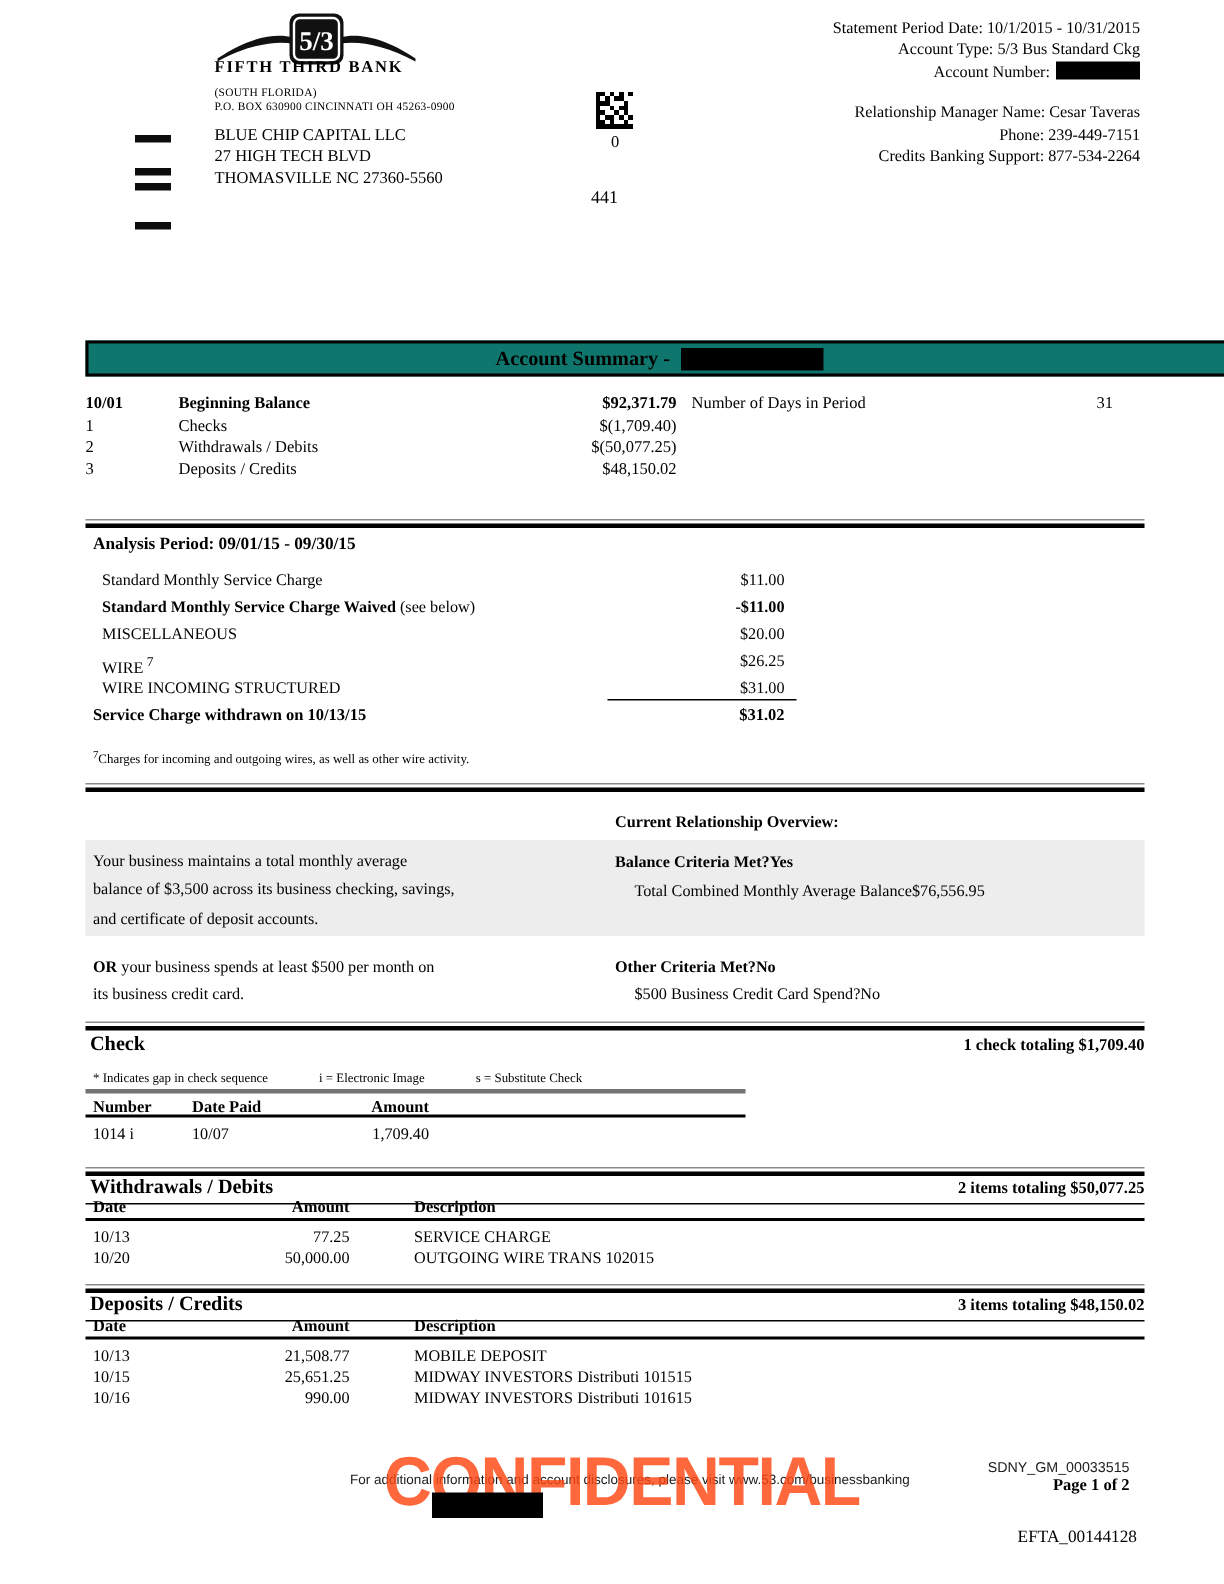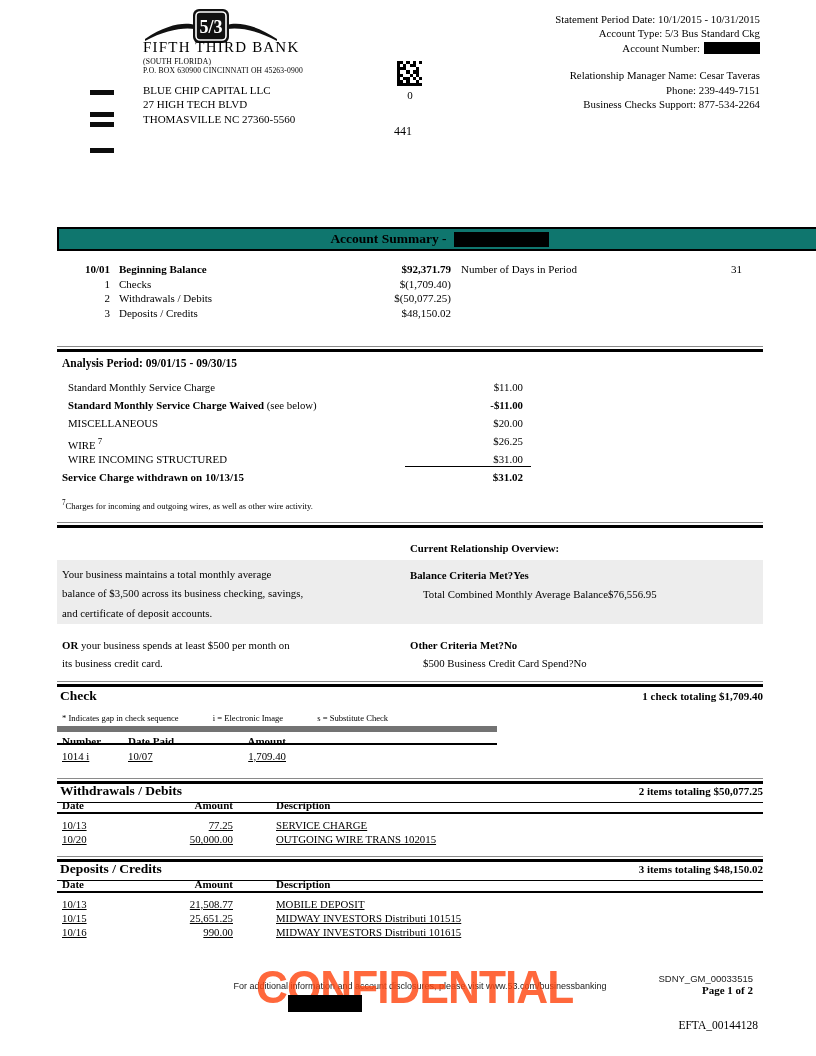--- a/index.html
+++ b/index.html
@@ -11,21 +11,21 @@
   }
   .abs { position:absolute; }
   .b { font-weight:bold; }
   .sans { font-family:"Liberation Sans", sans-serif; }
 
   
   .omr { position:absolute; left:90px; width:24px; height:5px; background:#0d0d0d; }
 
   
   #logo-wrap { left:143px; top:8px; width:136px; }
-  #bank-name { left:143px; top:39px; font-size:15px; font-weight:normal; letter-spacing:1.2px; }
+  #bank-name { left:143px; top:39px; font-size:11px; font-weight:bold; letter-spacing:1.2px; }
   .bank-sub { left:143px; font-size:7.6px; letter-spacing:.2px; }
   #recipient { left:143px; top:83px; font-size:11px; line-height:14.4px; }
 
   #barcode { left:397px; top:61px; }
   #mailcode-zero { left:397px; top:89px; width:26px; text-align:center; font-size:11px; }
   #mailcode-441  { left:394px; top:124px; font-size:12px; }
 
   #top-right { right:56px; top:12px; text-align:right; font-size:10.8px; line-height:14.4px; }
   .redact-sm { display:inline-block; width:56px; height:12px; background:#000; vertical-align:-2px; margin-left:4px; }
   .tr-gap { height:13px; }
@@ -35,21 +35,21 @@
     left:57px; top:227px; width:765px; height:24px;
     background:#0f766e; border:2px solid #000;
     display:flex; align-items:center; justify-content:center; gap:7px;
     font-size:13.5px; font-weight:bold;
   }
   .redact-md { display:inline-block; width:95px; height:15px; background:#000; }
 
   #summary-rows { left:57px; top:262px; width:706px; font-size:11px; }
   .sum-row { display:flex; height:14.6px; line-height:14.6px; }
   .sum-row.b .sum-right { font-weight:normal; }
-  .sum-date { width:53px; text-align:right; }
+  .sum-date { width:53px; }
   .sum-label { margin-left:9px; width:212px; }
   .sum-amt { width:120px; text-align:right; }
   .sum-right { flex:1; display:flex; justify-content:space-between; padding-left:10px; padding-right:21px; }
 
   
   .dbl-rule { position:absolute; left:57px; width:706px; height:7px; }
   .dbl-rule::before { content:""; position:absolute; left:0; right:0; top:0; height:1px; background:#8a8a8a; }
   .dbl-rule::after  { content:""; position:absolute; left:0; right:0; top:3px; height:2.5px; background:#000; }
 
   
@@ -78,23 +78,23 @@
   .sec-total { font-size:11px; font-weight:bold; }
   .underlined { border-bottom:1px solid #000; padding-bottom:3px; }
 
   #check-legend { left:62px; top:713px; font-size:8.6px; }
   .legend-part { margin-right:34px; }
   .legend-part:last-child { margin-right:0; }
 
   .tbl { position:absolute; font-size:10.8px; }
   .t-head { display:flex; font-weight:bold; font-size:11px; height:16px; line-height:14px;
             border-bottom:2px solid #000; margin-bottom:4px; }
-  .t-row { display:flex; height:14.2px; line-height:14.2px;text-decoration:underline; }
+  .t-row { display:flex; height:14.2px; line-height:14.2px; }
   #check-table { left:57px; top:726px; width:440px; }
-  #check-table .t-head { border-top:6px solid #737373; padding-top:2px; height:19px; }
+  #check-table .t-head { border-top:3px solid #737373; padding-top:2px; height:19px; }
   #check-table .t-c0 { width:71px; padding-left:5px; }
   #check-table .t-c1 { width:66px; }
   #check-table .t-c2 { width:92px; text-align:right; }
   #wd-table { left:57px; top:798px; width:706px; }
   #dc-table { left:57px; top:877px; width:706px; }
   #wd-table .t-c0, #dc-table .t-c0 { width:71px; padding-left:5px; }
   #wd-table .t-c1, #dc-table .t-c1 { width:105px; text-align:right; }
   #wd-table .t-c2, #dc-table .t-c2 { padding-left:43px; flex:1; }
 
   
@@ -163,21 +163,21 @@
   <div class="abs" id="mailcode-zero">0</div>
   <div class="abs" id="mailcode-441">441</div>
 
   <div class="abs" id="top-right">
     <div><span>Statement Period Date:</span> <span>10/1/2015 - 10/31/2015</span></div>
     <div><span>Account Type:</span> <span>5/3 Bus Standard Ckg</span></div>
     <div><span>Account Number:</span><span class="redact-sm"></span></div>
     <div class="tr-gap"></div>
     <div><span>Relationship Manager Name:</span> <span>Cesar Taveras</span></div>
     <div><span>Phone:</span> <span>239-449-7151</span></div>
-    <div><span>Business Checks Support:</span> <span>877-534-2264</span></div>
+    <div><span>Credits Banking Support:</span> <span>877-534-2264</span></div>
   </div>
 
   <div class="abs" id="summary-bar">
     <span>Account Summary -</span>
     <span class="redact-md"></span>
   </div>
   <div class="abs" id="summary-rows">
       <div class="sum-row b">
         <span class="sum-date">10/01</span>
         <span class="sum-label">Beginning Balance</span>

